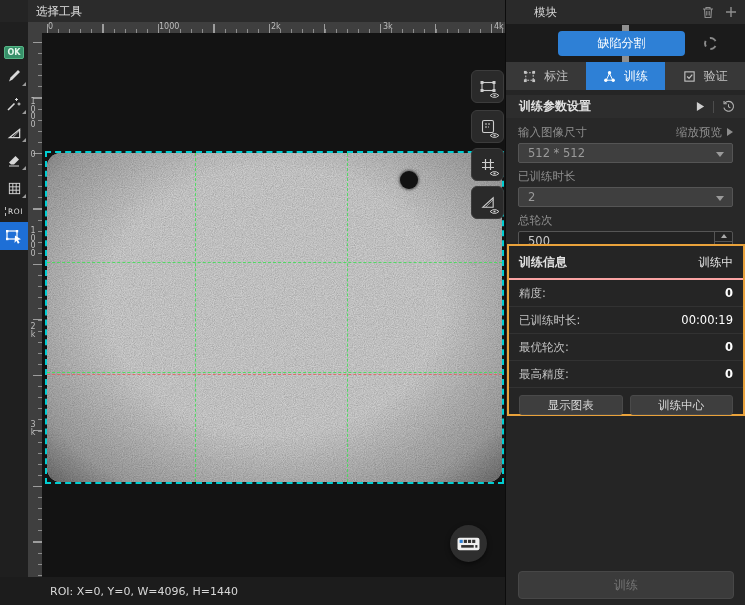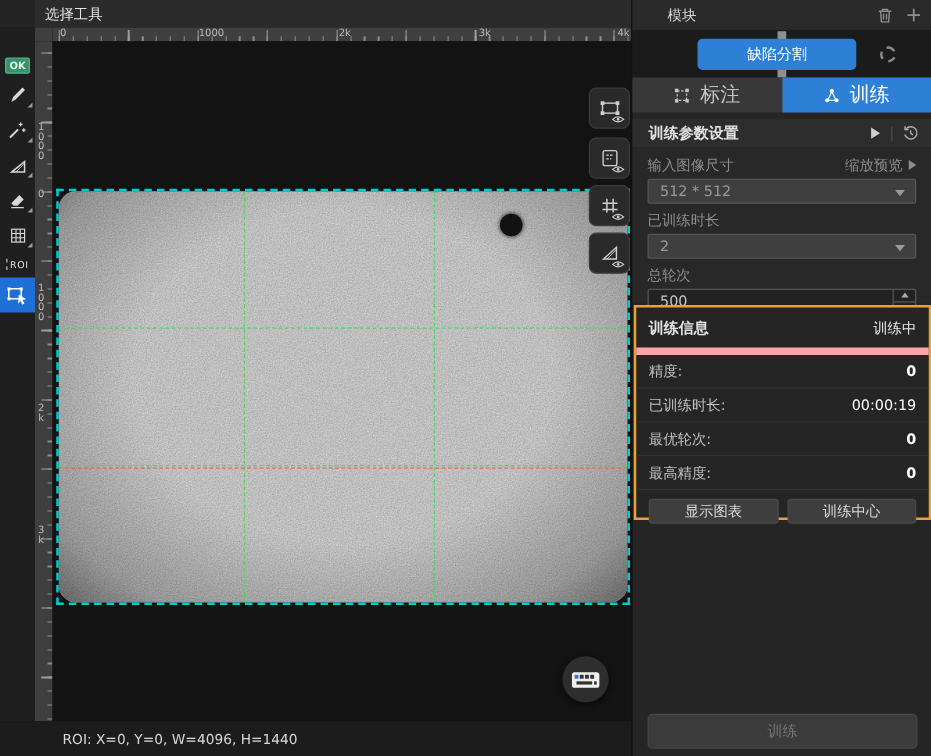--- a/index.html
+++ b/index.html
@@ -69,21 +69,21 @@
     display:flex; align-items:center; }
   .p-header .ttl { margin-left:28px; font-size:11.5px; color:#d6d6d6; }
   .p-header .icons { margin-left:auto; margin-right:8px; display:flex; gap:10px; align-items:center; }
   .p-graph { position:absolute; left:0; top:24px; width:100%; height:38px; background:#1b1b1b; }
   .node-sq { position:absolute; width:7px; height:7px; background:#8f8f8f; left:116px; }
   .node-btn { position:absolute; left:52px; top:7px; width:127px; height:25px; background:#2e80d6;
     border-radius:4px; color:#fff; font-size:12px; display:flex; align-items:center; justify-content:center; }
   .spinner { position:absolute; left:198px; top:13px; width:13px; height:13px; border:2px dashed #8a8a8a; border-radius:50%; }
   .p-tabs { position:absolute; left:0; top:62px; width:100%; height:28px; background:#383838; display:flex; }
   .p-tab { flex:1; display:flex; align-items:center; justify-content:center; gap:8px;
-    font-size:16px; color:#c4c4c4; }
+    font-size:12px; color:#c4c4c4; }
   .p-tab.active { background:#2e80d6; color:#fff; }
   .p-sec-h { position:absolute; left:0; top:95px; width:100%; height:23px; background:#2d2d2d;
     display:flex; align-items:center; }
   .p-sec-h .ttl { margin-left:13px; font-size:12px; font-weight:bold; color:#e2e2e2; }
   .p-sec-h .icons { margin-left:auto; margin-right:10px; display:flex; align-items:center; gap:8px; }
   .p-sec-h .sep { width:1px; height:12px; background:#4d4d4d; }
   .p-params { position:absolute; left:0; top:118px; width:100%; height:124px; background:#282828; padding:5px 12px 0; }
   .param-lblrow { display:flex; align-items:center; justify-content:space-between;
     font-size:11.5px; color:#8d8d8d; height:14px; margin-top:2px; }
   .zoomprev { display:flex; align-items:center; gap:5px; }
@@ -97,21 +97,21 @@
   .spinbox input { position:absolute; inset:0; right:19px; background:transparent; border:none; outline:none;
     color:#c9c9c9; font-size:11.5px; padding-left:9px; font-family:inherit; }
   .spin-arrows { position:absolute; right:0; top:0; bottom:0; width:18px; border-left:1px solid #555;
     display:flex; flex-direction:column; }
   .spin-arrows div { flex:1; display:flex; align-items:center; justify-content:center; }
   .spin-arrows div:first-child { border-bottom:1px solid #555; }
   .tri-up { width:0; height:0; border-left:3.5px solid transparent; border-right:3.5px solid transparent; border-bottom:4px solid #aaa; }
   .tri-dn { width:0; height:0; border-left:3.5px solid transparent; border-right:3.5px solid transparent; border-top:4px solid #aaa; }
   .p-info { position:absolute; left:1px; top:244px; width:238px; height:172px; border:2px solid #e9a23b; background:#252525; }
   .info-h { height:26px; display:flex; align-items:center; justify-content:space-between;
-    padding:16px 10px; border-bottom:6px solid #fca5a5; }
+    padding:16px 10px; border-bottom:2px solid #fca5a5; }
   .info-h .t { font-size:12px; font-weight:bold; color:#e2e2e2; }
   .info-h .s { font-size:11.5px; color:#e8e8e8; }
   .info-row { height:27px; display:flex; align-items:center; justify-content:space-between;
     padding:0 10px; border-bottom:1px solid #323232; font-size:11.5px; }
   .info-row .lbl { color:#c2c2c2; }
   .info-row .val { color:#fff; font-weight:bold; }
   .info-row .val.mono { font-weight:normal; }
   .info-btns { display:flex; gap:7px; padding:7px 10px 12px; }
   .info-btns .btn { flex:1; height:20px; background:#3e3e3e; border:1px solid #4a4a4a; border-radius:3px;
     display:flex; align-items:center; justify-content:center; font-size:11.5px; color:#dadada; }
@@ -324,20 +324,27 @@
     </div>
     <div class="p-tab active">
       <svg width="13" height="13" viewBox="0 0 14 14">
         <path d="M7 3.5L3.5 11h7z" fill="none" stroke="currentColor"></path>
         <circle cx="7" cy="3" r="1.8" fill="currentColor"></circle>
           <circle cx="3" cy="11" r="1.8" fill="currentColor"></circle>
           <circle cx="11" cy="11" r="1.8" fill="currentColor"></circle>
       </svg>
       <span>训练</span>
     </div>
+    <div class="p-tab">
+      <svg width="13" height="13" viewBox="0 0 14 14">
+        <rect x="2" y="2" width="10" height="10" fill="none" stroke="currentColor" stroke-width="1.2"></rect>
+        <path d="M4.5 7l2 2 3.5-4" fill="none" stroke="currentColor" stroke-width="1.3"></path>
+      </svg>
+      <span>验证</span>
+    </div>
   </div>
 
   <div class="p-sec-h">
     <span class="ttl">训练参数设置</span>
     <span class="icons">
       <svg width="9" height="11" viewBox="0 0 10 12">
           <path d="M1 1l8 5-8 5z" fill="#cfcfcf"></path>
         </svg>
       <span class="sep"></span>
       <svg width="13" height="13" viewBox="0 0 14 14">

